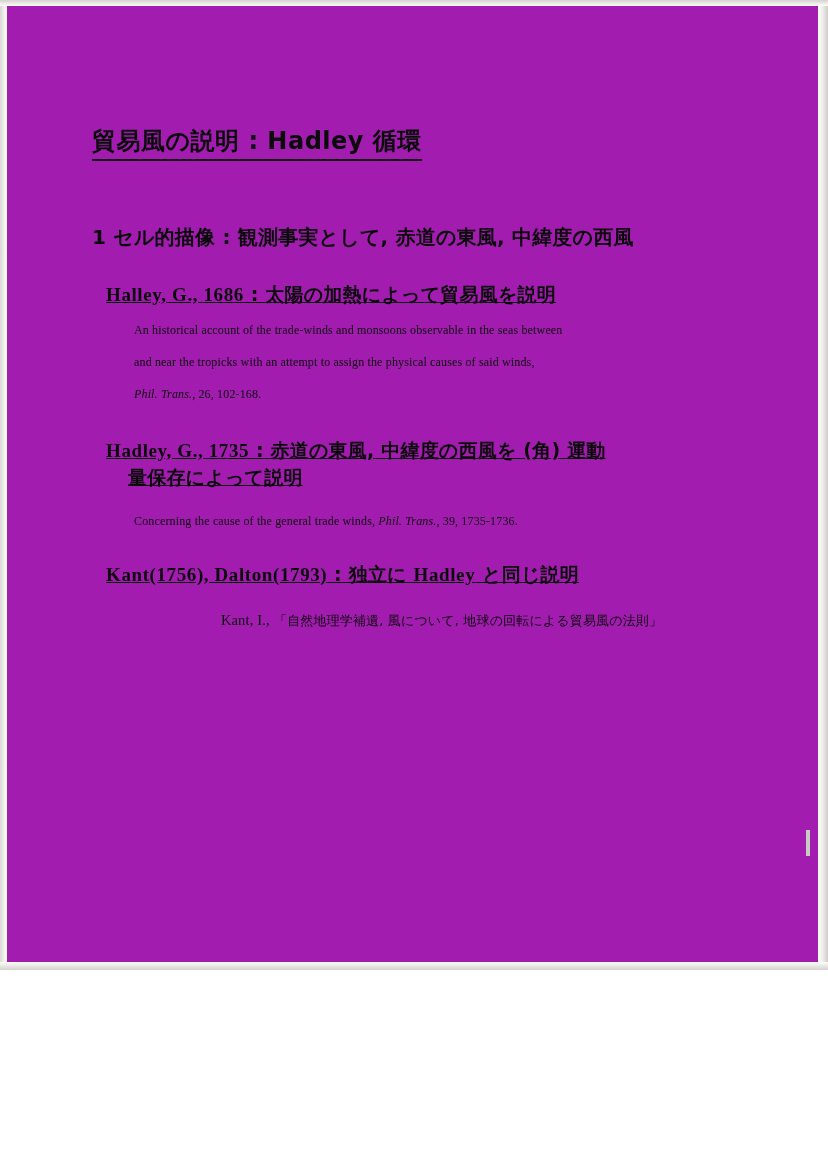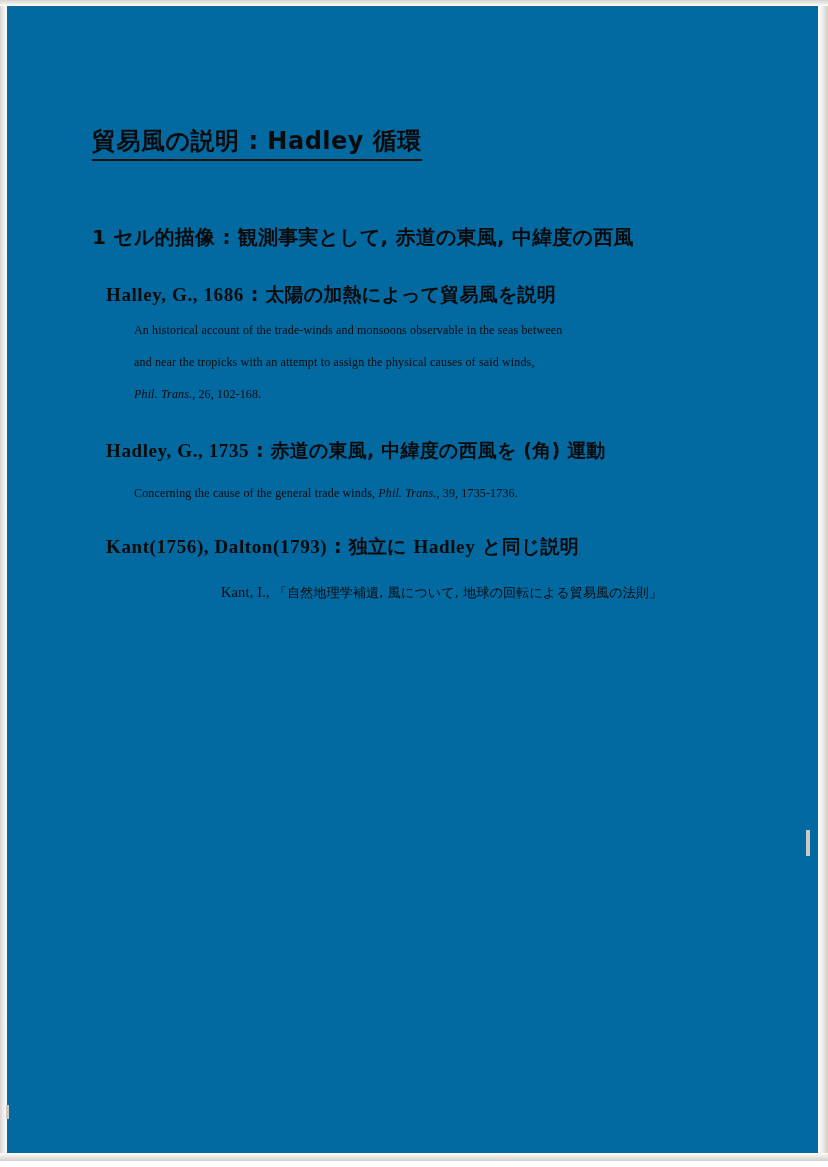--- a/index.html
+++ b/index.html
@@ -3,22 +3,22 @@
 <meta charset="utf-8">
 <style>
   html, body {
     margin: 0;
     padding: 0;
     background: #ffffff;
   }
   .page {
     position: relative;
     width: 828px;
-    height: 1161px;
-    background: #0369a1;
+    height: 970px;
+    background: #a21caf;
     overflow: hidden;
     font-family: "Liberation Serif", serif;
     color: #0b0b0b;
   }
   
   .edge-left {
     position: absolute;
     left: 0; top: 0;
     width: 7px; height: 1167px;
     background: linear-gradient(to right, #d8d6d2 0%, #f2f1ee 60%, #fdfdfb 100%);
@@ -78,20 +78,21 @@
   .entry {
     margin-top: 30px;
   }
   .entry-head {
     font-family: "DejaVu Sans", sans-serif;
     font-weight: bold;
     font-size: 19px;
     line-height: 1.45;
     margin-left: 14px;
     letter-spacing: 0.2px;
+    text-decoration: underline;
   }
   .entry-head .latin {
     font-family: "Liberation Serif", serif;
     font-weight: bold;
     letter-spacing: 0.6px;
   }
   .entry-head .cont {
     display: block;
     margin-left: 22px;
   }
@@ -149,20 +150,21 @@
         <div class="ref-line">An historical account of the trade-winds and monsoons observable in the seas between</div>
         <div class="ref-line">and near the tropicks with an attempt to assign the physical causes of said winds,</div>
         <div class="ref-line"><span class="it">Phil. Trans.</span>, <span class="bd">26</span><span>, 102-168.</span></div>
       </div>
     </div>
 
     
     <div class="entry">
       <div class="entry-head">
         <span class="latin">Hadley, G., 1735</span><span> : 赤道の東風, 中緯度の西風を (角) 運動</span>
+        <span class="cont">量保存によって説明</span>
       </div>
       <div class="ref ref-tight">
         <div class="ref-line"><span>Concerning the cause of the general trade winds, </span><span class="it">Phil. Trans.</span>, <span class="bd">39</span><span>, 1735-1736.</span></div>
       </div>
     </div>
 
     
     <div class="entry">
       <div class="entry-head">
         <span class="latin">Kant(1756), Dalton(1793)</span><span> : 独立に </span><span class="latin">Hadley</span><span> と同じ説明</span>

